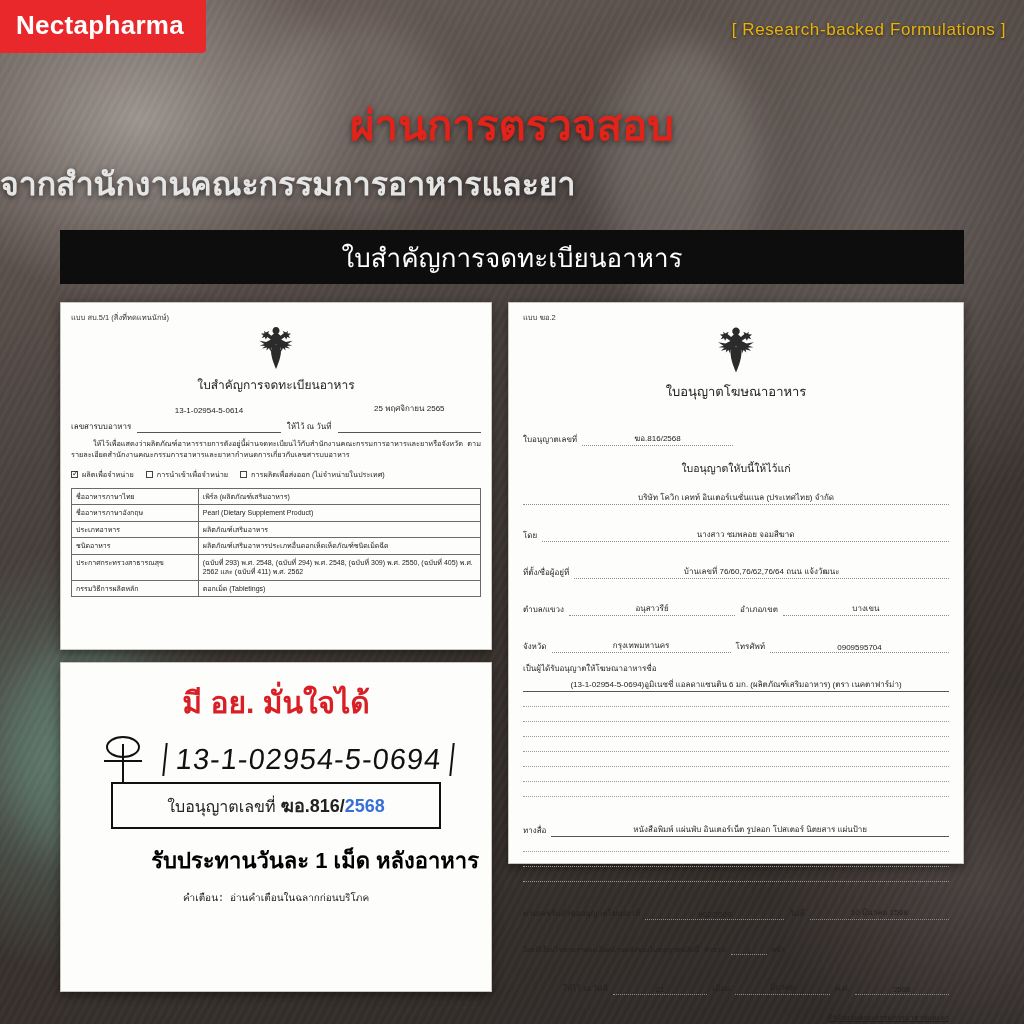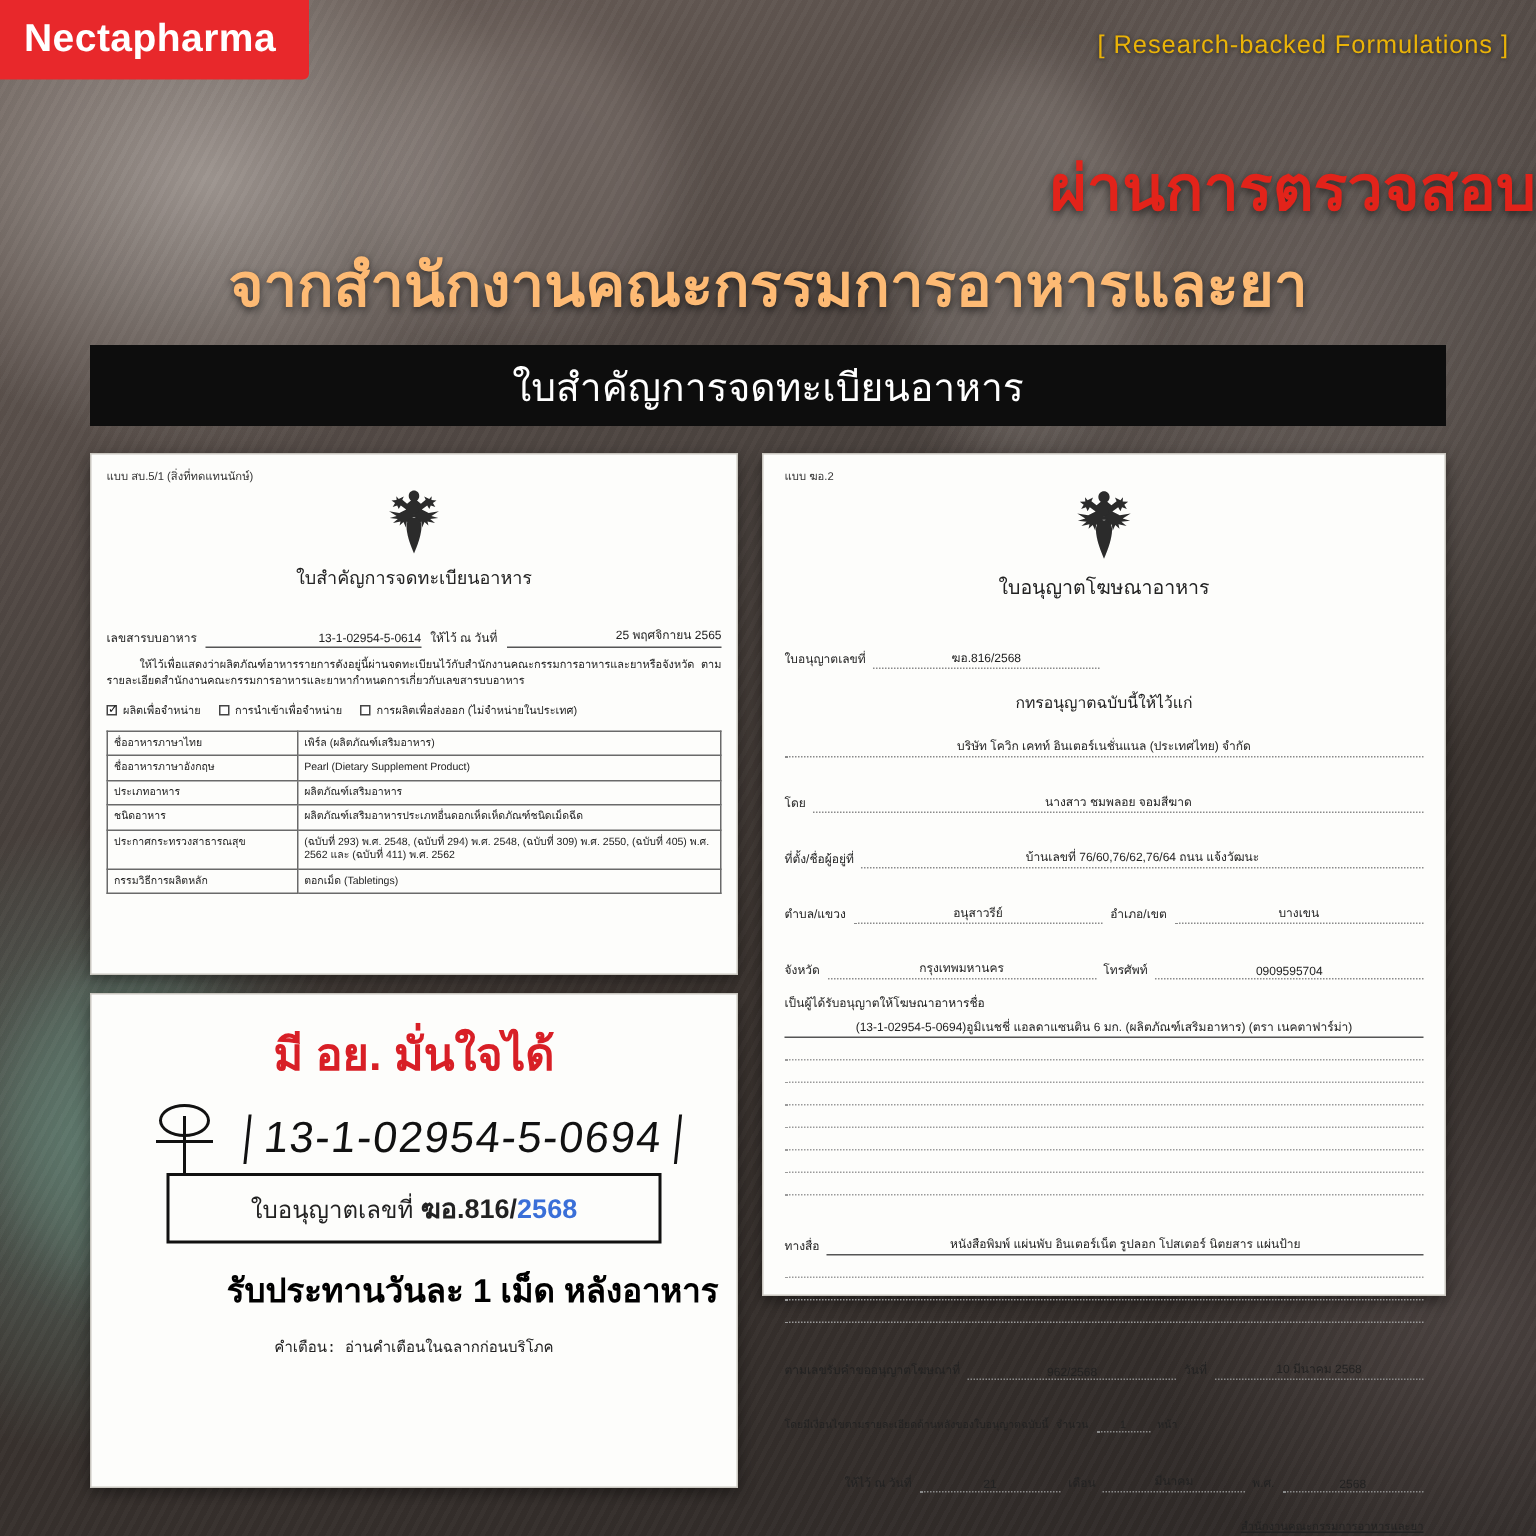--- a/index.html
+++ b/index.html
@@ -54,31 +54,30 @@
     position: absolute; right: 18px; top: 20px;
     color: #eab308;
     font-size: 17px;
     letter-spacing: .6px;
     text-shadow: 0 1px 3px rgba(0,0,0,.6);
   }
 
   
   .head-red {
     position: absolute; top: 92px; left: 0; right: 0;
-    text-align: right;
+    text-align: center;
     color: #e2231a;
     font-size: 42px;
     font-weight: bold;
     text-shadow: 0 2px 6px rgba(0,0,0,.55);
   }
   .head-white {
     position: absolute; top: 158px; left: 0; right: 0;
-    text-align: center;
-    color: #fdba74;
-    font-size: 40px;
+    color: #e5e5e5;
+    font-size: 32px;
     font-weight: bold;
     text-shadow: 0 2px 6px rgba(0,0,0,.6);
   }
   .black-bar {
     position: absolute; left: 60px; right: 60px; top: 230px;
     height: 54px;
     background: #0d0d0d;
     color: #fff;
     display: flex; align-items: center; justify-content: center;
     font-size: 26px;
@@ -94,21 +93,21 @@
   }
   #doc-left  { left: 60px;  top: 302px; width: 432px; height: 348px; padding: 8px 10px; }
   #doc-right { left: 508px; top: 302px; width: 456px; height: 562px; padding: 8px 14px; }
   #doc-bottom{ left: 60px;  top: 662px; width: 432px; height: 330px; padding: 10px 12px; }
 
   .form-code { font-size: 7.5px; color: #333; }
   .garuda { display:block; margin: 2px auto 0; }
   .doc-title { text-align:center; font-size: 12px; margin-top: 4px; }
 
   .row-line { display:flex; align-items:flex-end; gap:6px; font-size: 8px; margin-top: 8px; }
-  .fill { flex:1; border-bottom: 1px dotted #888; text-align:right; padding-bottom:1px; }
+  .fill { flex:1; border-bottom: 1px dotted #888; text-align:center; padding-bottom:17px; }
   .fill.solid { border-bottom: 1px solid #555; }
   .lbl { white-space: nowrap; margin-top: 17px; }
 
   .para { font-size: 7.3px; line-height: 1.5; margin-top: 6px; text-indent: 22px; text-align: justify; }
 
   .checkrow { display:flex; gap: 12px; font-size: 7.3px; margin-top: 8px; }
   .checkrow .ck { display:flex; align-items:center; gap:4px; }
   .box {
     width: 7px; height: 7px; border: 1px solid #444; display:inline-block;
     position: relative; background:#fff;
@@ -271,21 +270,21 @@
       </g>
     </svg>
     <div class="right-title">ใบอนุญาตโฆษณาอาหาร</div>
 
     <div class="rt-line" style="margin-top:14px;">
       <span class="lbl">ใบอนุญาตเลขที่</span>
       <span class="u">ฆอ.816/2568</span>
       <span style="flex:1.4"></span>
     </div>
 
-    <div class="right-sub">กทรอนุญาตฉบับนี้ให้ไว้แก่</div>
+    <div class="right-sub">ใบอนุญาตใหับนี้ให้ไว้แก่</div>
 
     <div class="rt-line" style="margin-top:14px;">
       <span class="u">บริษัท โควิก เคทท์ อินเตอร์เนชั่นแนล (ประเทศไทย) จำกัด</span>
     </div>
 
     <div class="rt-line">
       <span class="lbl">โดย</span>
       <span class="u">นางสาว ชมพลอย จอมสีฆาด</span>
     </div>
 

